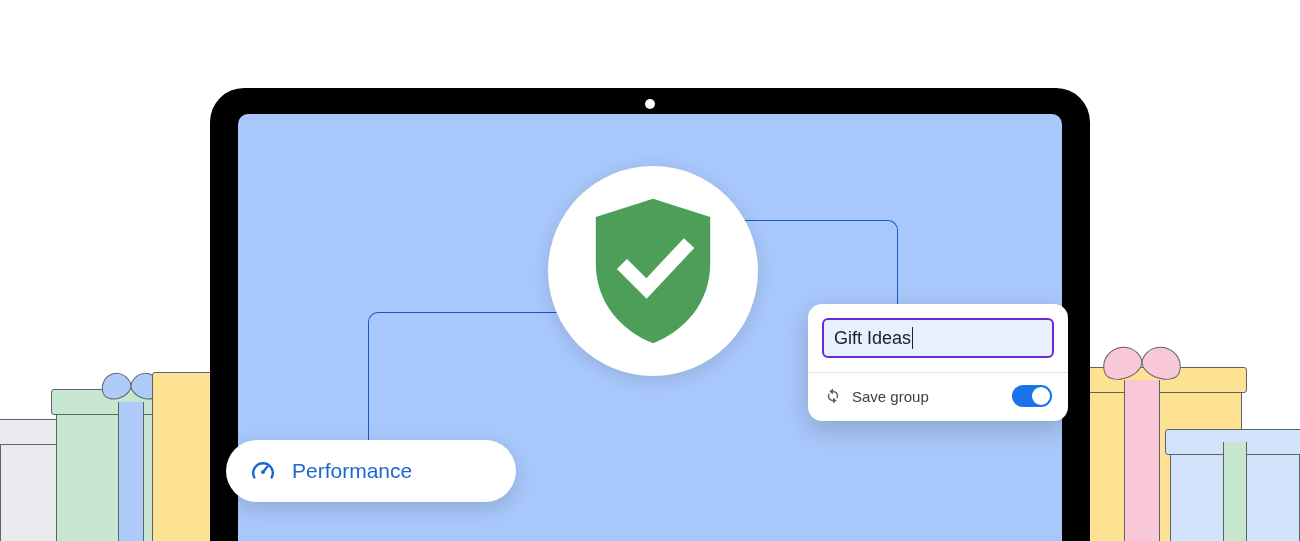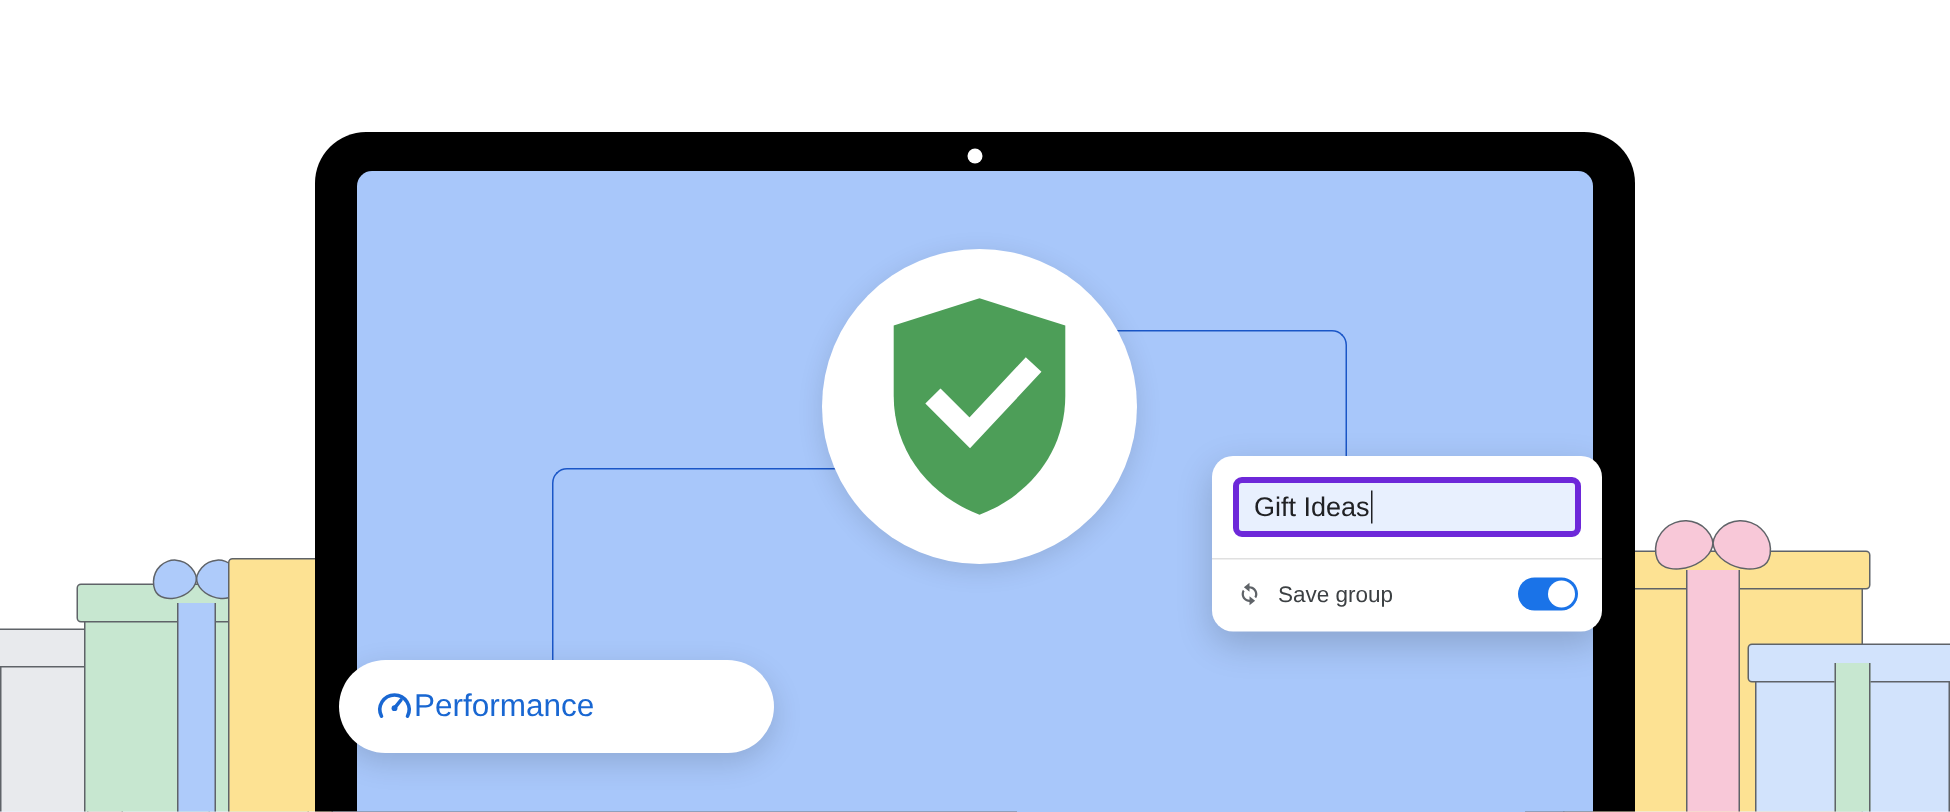--- a/index.html
+++ b/index.html
@@ -57,33 +57,33 @@
   .shield-wrap {
     position: absolute; top: 52px; left: 310px; width: 210px; height: 210px; background: #fff;
     border-radius: 50%; display: flex; align-items: center; justify-content: center;
     box-shadow: 0 4px 18px rgba(0,0,0,.12);
   }
   .shield-wrap svg { width: 130px; height: 150px; }
 
   
   .perf {
     position: absolute; top: 326px; left: -12px; width: 290px; height: 62px; background: #fff;
-    border-radius: 32px; display: flex; align-items: center; gap: 0; padding: 0 20px 0 24px;
+    border-radius: 32px; display: flex; align-items: center; gap: 16px; padding: 0 20px 0 24px;
     box-shadow: 0 6px 20px rgba(0,0,0,.15);
   }
   .perf svg { width: 26px; height: 26px; flex: none; }
   .perf span { color: #1967d2; font-size: 21px; font-weight: 500; }
 
   
   .card {
     position: absolute; top: 190px; left: 570px; width: 260px; background: #fff;
     border-radius: 14px; box-shadow: 0 8px 24px rgba(0,0,0,.18); padding: 14px 14px 12px 14px;
   }
   .card .field {
-    width: 100%; height: 40px; border: 4px solid #6d28d9; border-radius: 6px;
+    width: 100%; height: 40px; border: 2px solid #6d28d9; border-radius: 6px;
     background: #e8f0fe; display: flex; align-items: center; padding: 0 10px;
     font-size: 18px; color: #202124;
   }
   .card .field .cursor {
     display: inline-block; width: 1px; height: 22px; background: #202124; margin-left: 1px;
     animation: blink 1.1s steps(1) infinite;
   }
   @keyframes blink { 50% { opacity: 0; } }
   .card hr { border: none; border-top: 1px solid #e0e0e0; margin: 14px -14px 10px -14px; }
   .card .row { display: flex; align-items: center; gap: 10px; padding: 2px 2px; }

